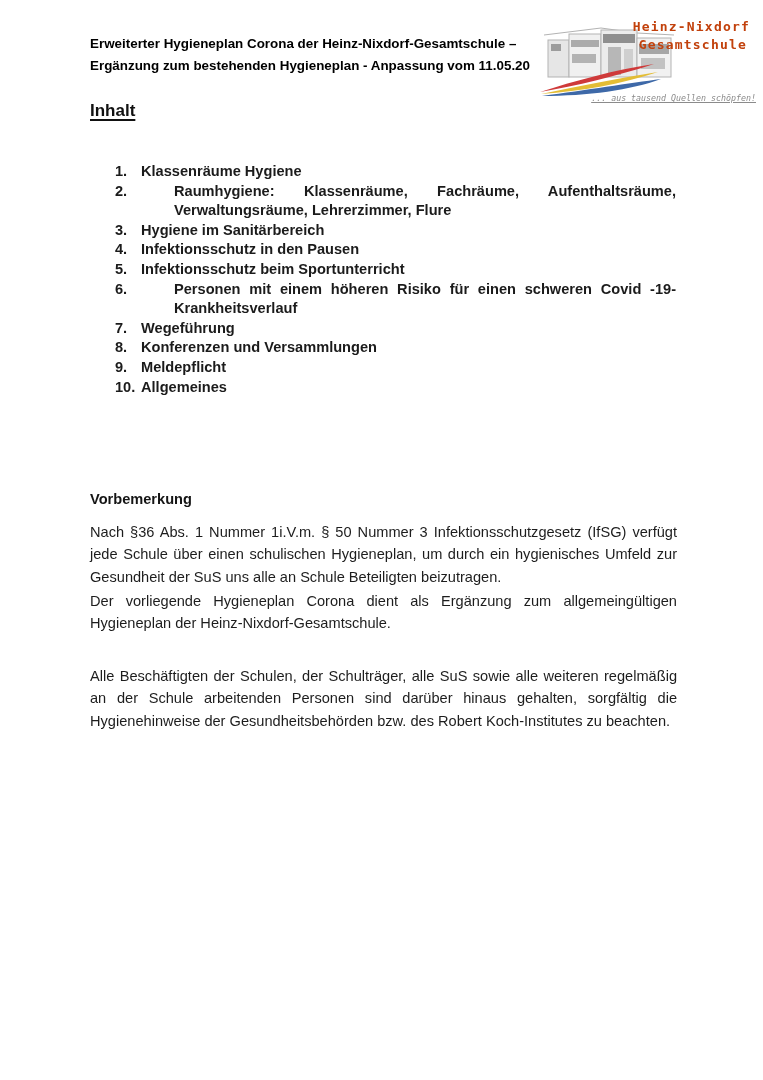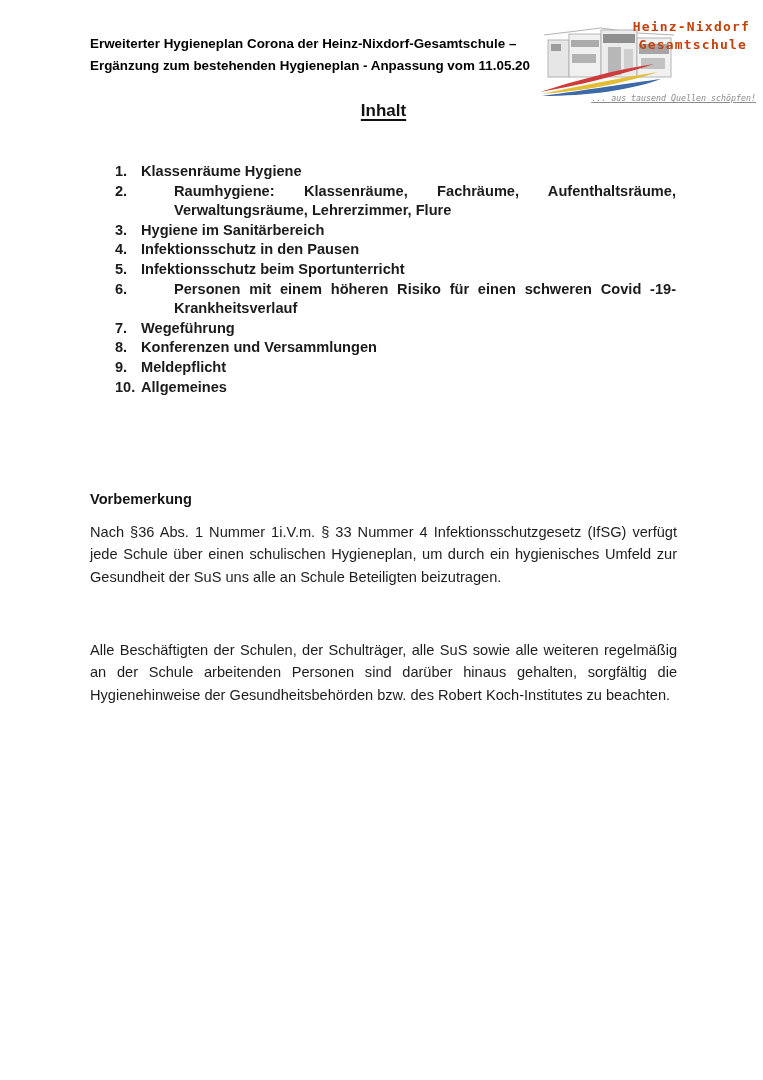--- a/index.html
+++ b/index.html
@@ -24,42 +24,42 @@
   }
   .logo-name.l1 { top:6px;  right:6px; }
   .logo-name.l2 { top:24px; right:9px; }
   .logo-tagline {
     position:absolute; right:0; bottom:0;
     font-family:"DejaVu Sans Mono", monospace; font-style:italic;
     font-size:8.3px; color:#8b8b8b; white-space:nowrap;text-decoration:underline;
   }
 
   
-  .page-title-wrap { position:absolute; top:101px; left:90px; width:587px; text-align:center; }
+  .page-title-wrap { position:absolute; top:101px; left:90px; width:587px; text-align:left; }
   .page-title {
     font-size:17px; font-weight:700; color:#111;
     text-decoration:underline; text-decoration-thickness:1.8px; text-underline-offset:3px;
   }
 
   
   .toc { position:absolute; top:162px; left:115px; width:561px; }
   .toc-item { display:flex; font-weight:700; font-size:14.6px; line-height:19.6px; color:#1b1b1b; }
   .toc-num { flex:0 0 26px; }
   .toc-text { flex:1 1 auto; }
   .toc-text.just { text-align:justify;margin-left:33px; }
 
   
   .sec-heading { position:absolute; top:491px; left:90px; font-size:14.6px; font-weight:700; color:#151515; }
   .para {
     position:absolute; left:90px; width:587px;
     font-size:14.6px; line-height:22.4px; text-align:justify; color:#1d1d1d;
   }
   .para.p1 { top:521px; }
   .para.p2 { top:590px; }
-  .para.p3 { top:639px; }
+  .para.p3 { top:665px; }
 </style>
 </head>
 <body>
 
 <div class="page">
 
   <div class="doc-header">
     <span class="line">Erweiterter Hygieneplan Corona der Heinz-Nixdorf-Gesamtschule –</span>
     <span class="line">Ergänzung zum bestehenden Hygieneplan - Anpassung vom 11.05.20</span>
   </div>
@@ -133,16 +133,17 @@
       <span class="toc-num">9.</span>
       <span class="toc-text">Meldepflicht</span>
     </div>
     <div class="toc-item">
       <span class="toc-num">10.</span>
       <span class="toc-text">Allgemeines</span>
     </div>
   </div>
 
   <div class="sec-heading">Vorbemerkung</div>
-  <div class="para p1">Nach §36 Abs. 1 Nummer 1i.V.m. § 33 Nummer 4 Infektionsschutzgesetz (IfSG) verfügt jede Schule über einen schulischen Hygieneplan, um durch ein hygienisches Umfeld zur Gesundheit der SuS uns alle an Schule Beteiligten beizutragen.</div>
+  <div class="para p1">Nach §36 Abs. 1 Nummer 1i.V.m. § 50 Nummer 3 Infektionsschutzgesetz (IfSG) verfügt jede Schule über einen schulischen Hygieneplan, um durch ein hygienisches Umfeld zur Gesundheit der SuS uns alle an Schule Beteiligten beizutragen.</div>
+  <div class="para p2">Der vorliegende Hygieneplan Corona dient als Ergänzung zum allgemeingültigen Hygieneplan der Heinz-Nixdorf-Gesamtschule.</div>
   <div class="para p3">Alle Beschäftigten der Schulen, der Schulträger, alle SuS sowie alle weiteren regelmäßig an der Schule arbeitenden Personen sind darüber hinaus gehalten, sorgfältig die Hygienehinweise der Gesundheitsbehörden bzw. des Robert Koch-Institutes zu beachten.</div>
 
 </div>
 
 </body></html>

